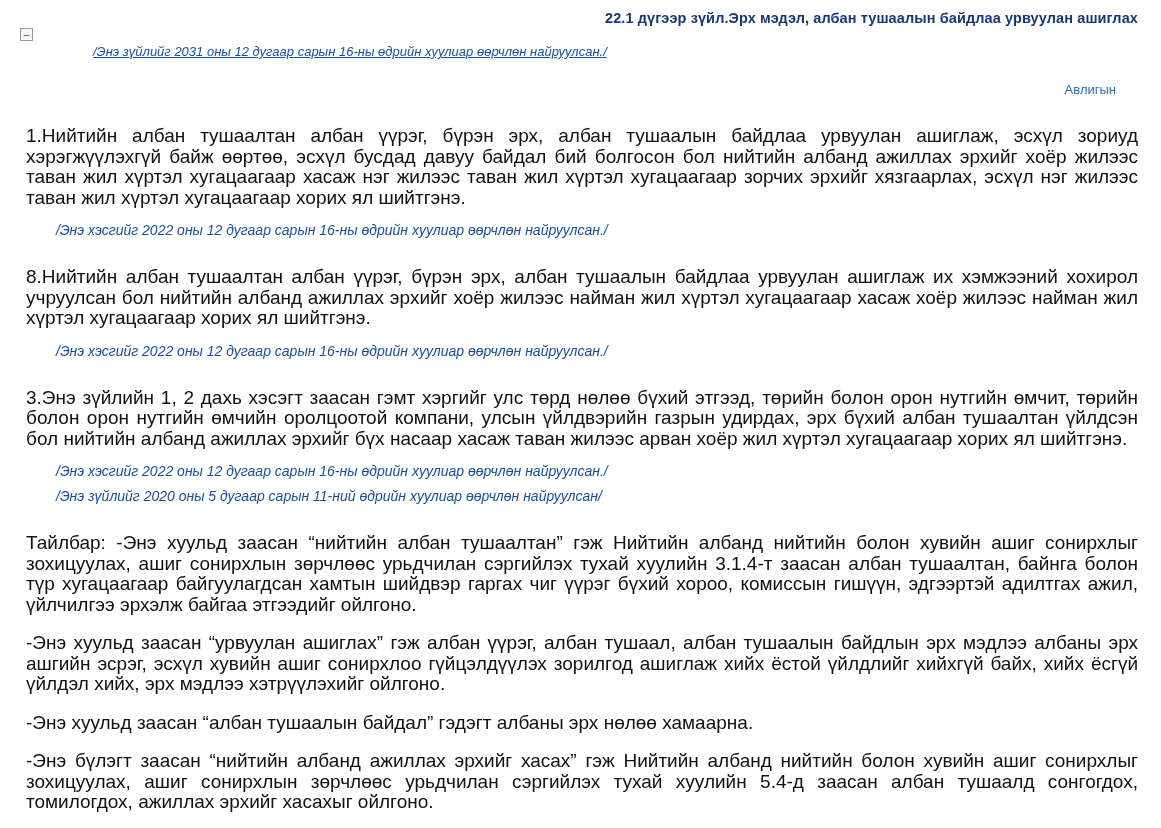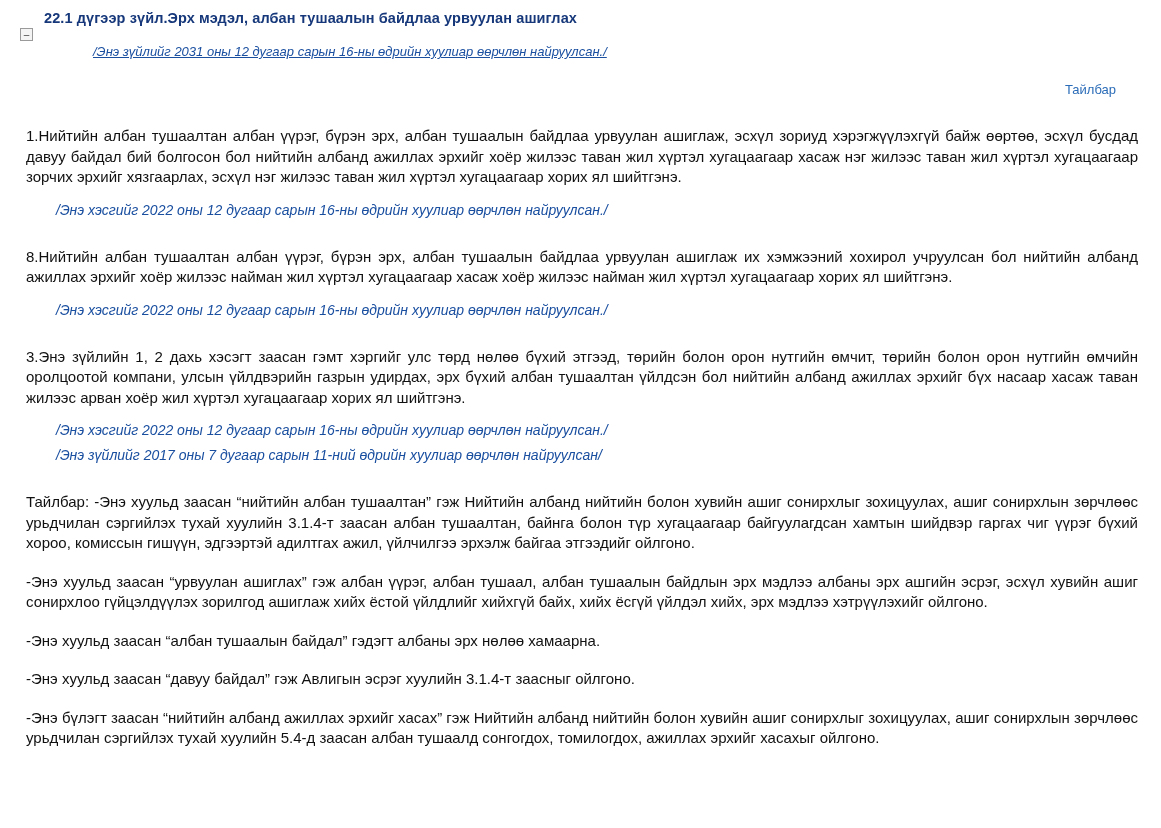--- a/index.html
+++ b/index.html
@@ -49,20 +49,21 @@
     top: 0;
     width: 1112px;
   }
   .doc-title {
     margin: 0;
     padding: 10px 0 0 18px;
     font-size: 14.5px;
     font-weight: bold;
     color: #16387a;
     letter-spacing: 0.1px;
+    text-align: right;
   }
   .amend-top {
     margin: 18px 0 0 67px;
     font-size: 13px;
     font-style: italic;
     color: #1a4fa0;
     text-decoration: underline;
     cursor: pointer;
     display: inline-block;
   }
@@ -71,21 +72,21 @@
     padding-right: 22px;
     margin-top: 20px;
   }
   .print-link {
     font-size: 13px;
     color: #2b6cb8;
     text-decoration: none;
     cursor: pointer;
   }
   .para {
-    font-size: 15px;
+    font-size: 19px;
     line-height: 20.5px;
     text-align: justify;
     margin: 0;
     color: #111;
   }
   .p-block {
     margin-top: 28px;
   }
   .amend-inline {
     display: inline-block;
@@ -116,42 +117,41 @@
 
   <div class="content">
 
     <h1 class="doc-title">22.1 дүгээр зүйл.Эрх мэдэл, албан тушаалын байдлаа урвуулан ашиглах</h1>
 
     <div>
       <a class="amend-top">/Энэ зүйлийг 2031 оны 12 дугаар сарын 16-ны өдрийн хуулиар өөрчлөн найруулсан./</a>
     </div>
 
     <div class="print-row">
-      <a class="print-link">Тайлбар</a>
+      <a class="print-link">Авлигын</a>
     </div>
 
     <div class="p-block">
       <p class="para">1.Нийтийн албан тушаалтан албан үүрэг, бүрэн эрх, албан тушаалын байдлаа урвуулан ашиглаж, эсхүл зориуд хэрэгжүүлэхгүй байж өөртөө, эсхүл бусдад давуу байдал бий болгосон бол нийтийн албанд ажиллах эрхийг хоёр жилээс таван жил хүртэл хугацаагаар хасаж нэг жилээс таван жил хүртэл хугацаагаар зорчих эрхийг хязгаарлах, эсхүл нэг жилээс таван жил хүртэл хугацаагаар хорих ял шийтгэнэ.</p>
       <a class="amend-inline">/Энэ хэсгийг 2022 оны 12 дугаар сарын 16-ны өдрийн хуулиар өөрчлөн найруулсан./</a>
     </div>
 
     <div class="p-block">
       <p class="para">8.Нийтийн албан тушаалтан албан үүрэг, бүрэн эрх, албан тушаалын байдлаа урвуулан ашиглаж их хэмжээний хохирол учруулсан бол нийтийн албанд ажиллах эрхийг хоёр жилээс найман жил хүртэл хугацаагаар хасаж хоёр жилээс найман жил хүртэл хугацаагаар хорих ял шийтгэнэ.</p>
       <a class="amend-inline">/Энэ хэсгийг 2022 оны 12 дугаар сарын 16-ны өдрийн хуулиар өөрчлөн найруулсан./</a>
     </div>
 
     <div class="p-block">
       <p class="para">3.Энэ зүйлийн 1, 2 дахь хэсэгт заасан гэмт хэргийг улс төрд нөлөө бүхий этгээд, төрийн болон орон нутгийн өмчит, төрийн болон орон нутгийн өмчийн оролцоотой компани, улсын үйлдвэрийн газрын удирдах, эрх бүхий албан тушаалтан үйлдсэн бол нийтийн албанд ажиллах эрхийг бүх насаар хасаж таван жилээс арван хоёр жил хүртэл хугацаагаар хорих ял шийтгэнэ.</p>
       <a class="amend-inline">/Энэ хэсгийг 2022 оны 12 дугаар сарын 16-ны өдрийн хуулиар өөрчлөн найруулсан./</a>
       <br>
-      <a class="amend-inline tight">/Энэ зүйлийг 2017 оны 7 дугаар сарын 11-ний өдрийн хуулиар өөрчлөн найруулсан/</a>
+      <a class="amend-inline tight">/Энэ зүйлийг 2020 оны 5 дугаар сарын 11-ний өдрийн хуулиар өөрчлөн найруулсан/</a>
     </div>
 
     <div class="explain-block">
       <p class="para">Тайлбар: -Энэ хуульд заасан “нийтийн албан тушаалтан” гэж Нийтийн албанд нийтийн болон хувийн ашиг сонирхлыг зохицуулах, ашиг сонирхлын зөрчлөөс урьдчилан сэргийлэх тухай хуулийн 3.1.4-т заасан албан тушаалтан, байнга болон түр хугацаагаар байгуулагдсан хамтын шийдвэр гаргах чиг үүрэг бүхий хороо, комиссын гишүүн, эдгээртэй адилтгах ажил, үйлчилгээ эрхэлж байгаа этгээдийг ойлгоно.</p>
       <p class="para">-Энэ хуульд заасан “урвуулан ашиглах” гэж албан үүрэг, албан тушаал, албан тушаалын байдлын эрх мэдлээ албаны эрх ашгийн эсрэг, эсхүл хувийн ашиг сонирхлоо гүйцэлдүүлэх зорилгод ашиглаж хийх ёстой үйлдлийг хийхгүй байх, хийх ёсгүй үйлдэл хийх, эрх мэдлээ хэтрүүлэхийг ойлгоно.</p>
       <p class="para">-Энэ хуульд заасан “албан тушаалын байдал” гэдэгт албаны эрх нөлөө хамаарна.</p>
-      <p class="para">-Энэ хуульд заасан “давуу байдал” гэж Авлигын эсрэг хуулийн 3.1.4-т заасныг ойлгоно.</p>
       <p class="para">-Энэ бүлэгт заасан “нийтийн албанд ажиллах эрхийг хасах” гэж Нийтийн албанд нийтийн болон хувийн ашиг сонирхлыг зохицуулах, ашиг сонирхлын зөрчлөөс урьдчилан сэргийлэх тухай хуулийн 5.4-д заасан албан тушаалд сонгогдох, томилогдох, ажиллах эрхийг хасахыг ойлгоно.</p>
     </div>
 
   </div>
 </div>
 
 </body></html>

